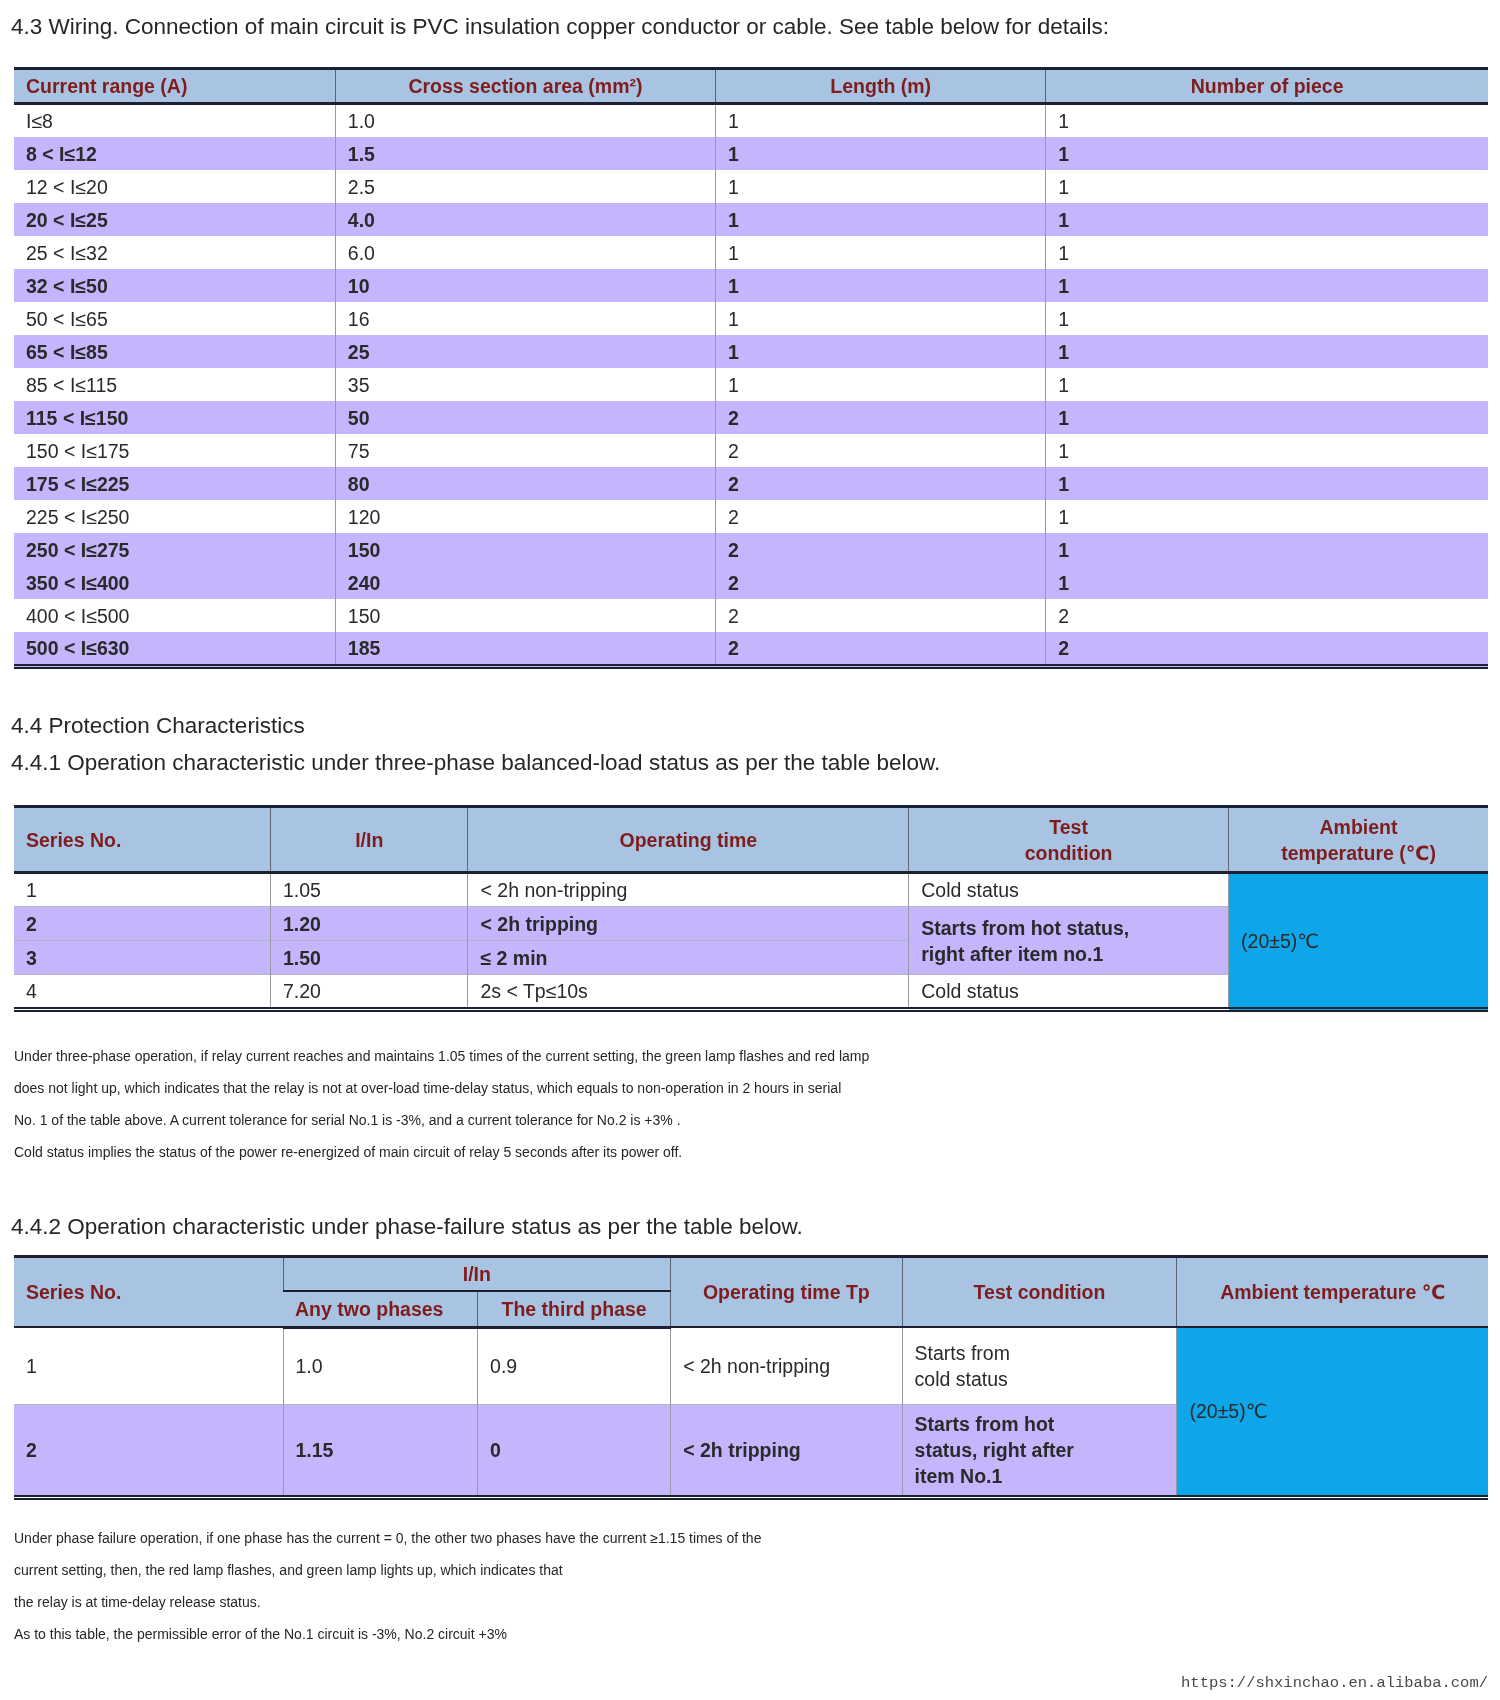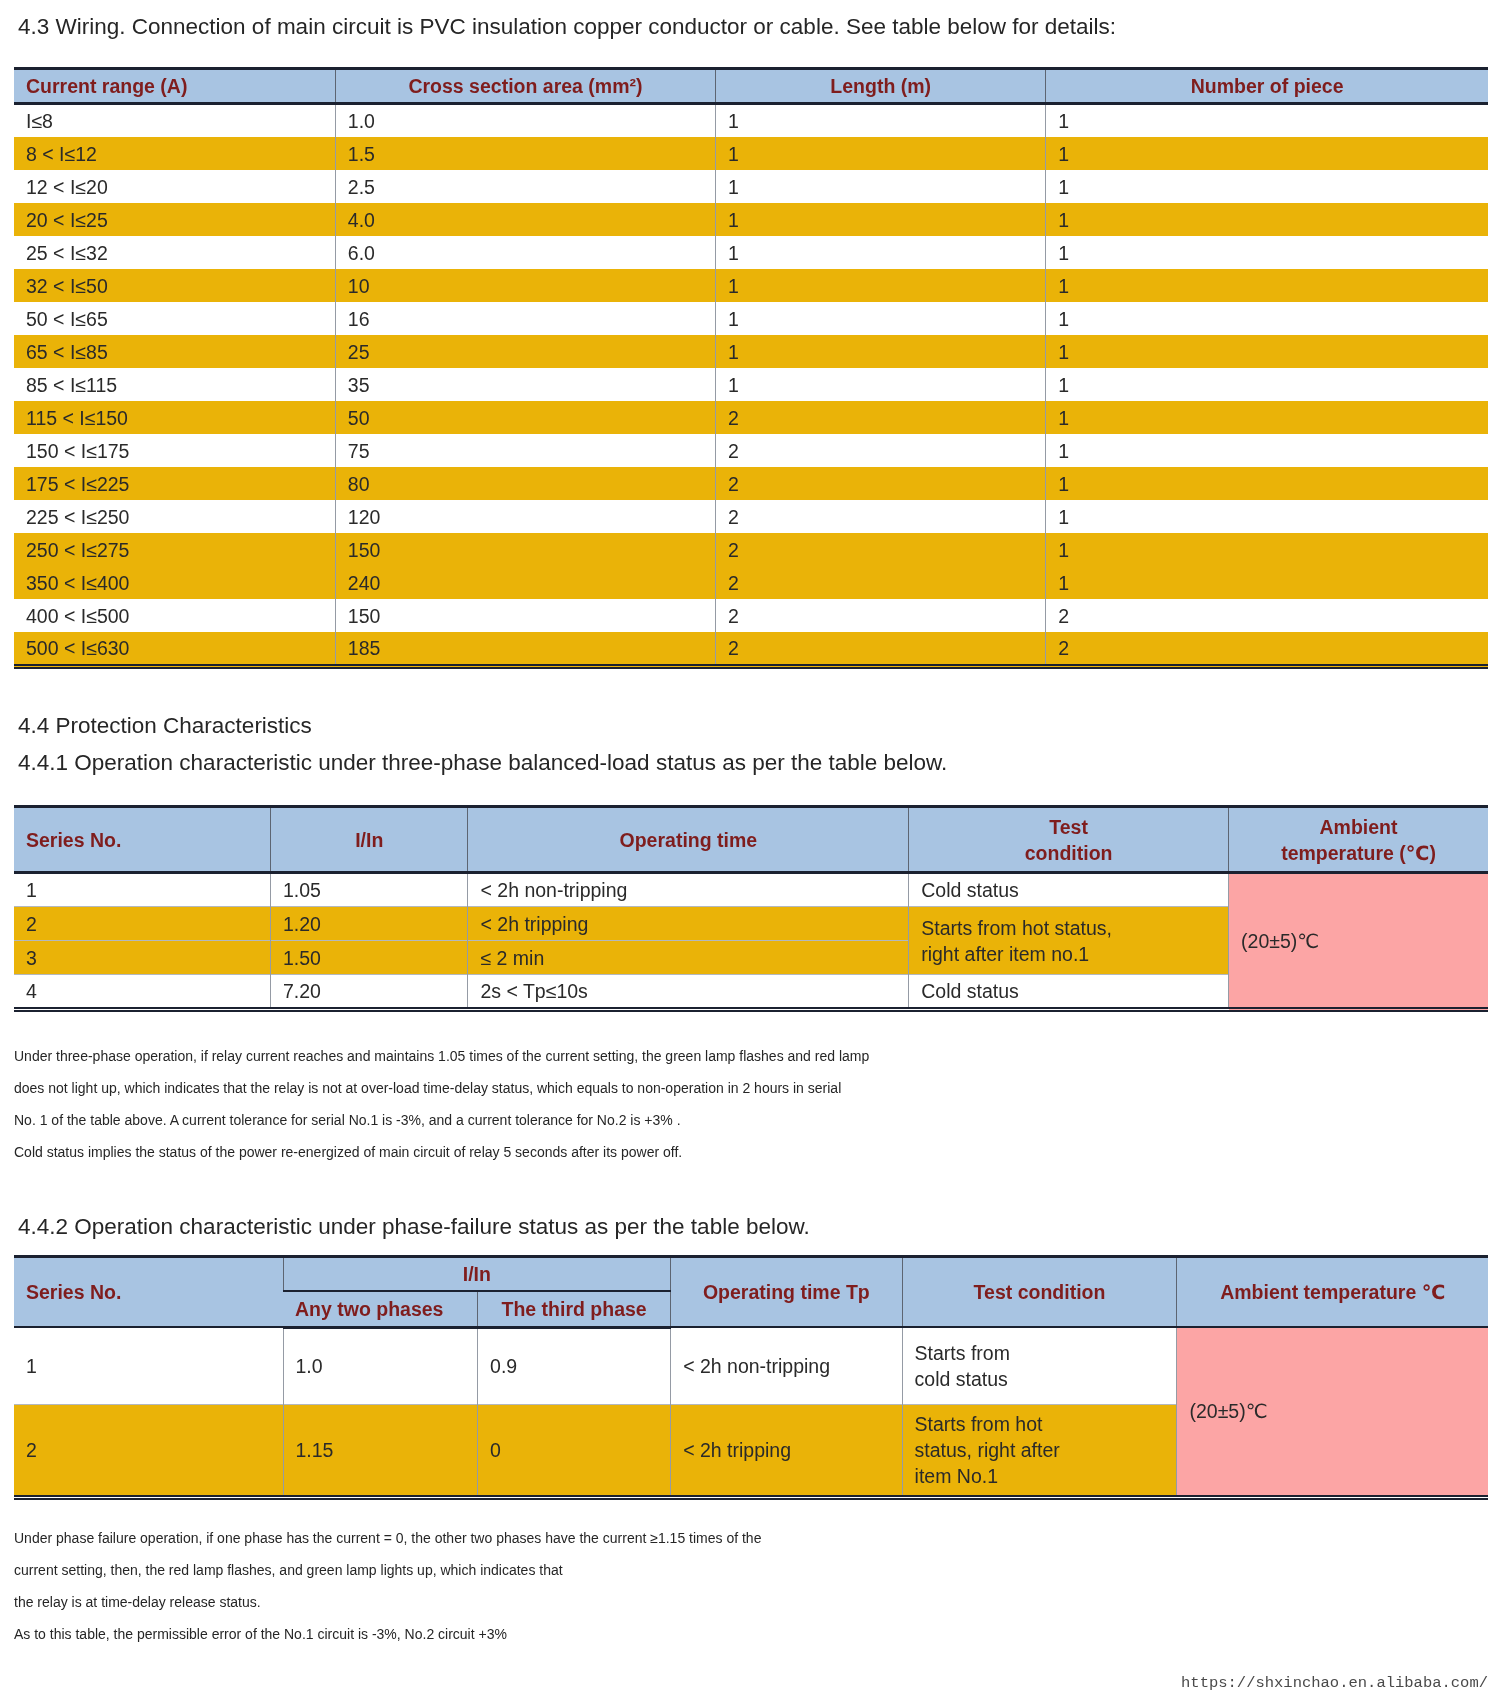--- a/index.html
+++ b/index.html
@@ -5,21 +5,21 @@
   html,body { margin:0; padding:0; }
   body {
     width:1500px; height:1700px;
     background:#ffffff;
     font-family:"Liberation Sans","DejaVu Sans",sans-serif;
     color:#2a2a2a;
     position:relative;
     overflow:hidden;
   }
   .heading {
-    margin:0 12px 0 18px;
+    margin:0 12px 0 11px;
     font-size:22.5px;
     line-height:33px;
     color:#262626;
   }
   #h43 { padding-top:10px; }
   #h44 { margin-top:40px; }
   #h441 { margin-top:4px; }
   #h442 { margin-top:42px; }
 
   .paragraph {
@@ -54,22 +54,22 @@
     line-height:26px;
   }
   .doc-table thead th {
     background:#a8c4e2;
     font-weight:bold;
     color:#7f1d1d;
     border-bottom:3px solid #1b2130;
   }
   .doc-table thead th + th { border-left:1px solid #5d6572;text-align:center; }
   .doc-table tbody td + td { border-left:1px solid #959ba5; }
-  .doc-table tbody tr.zebra td { background:#eab308; }
-  .doc-table tbody td.cell-white { background:#fca5a5; }
+  .doc-table tbody tr.zebra td { background:#c4b5fd;font-weight:bold; }
+  .doc-table tbody td.cell-white { background:#0ea5e9; }
 
   
   #table1 thead tr { height:34px; }
   #table1 tbody tr { height:33px; }
   #table2 thead tr { height:66px; }
   #table2 tbody tr { height:34px; }
   #table2 tbody td { border-top:1px solid #b3b8bf; }
   #table2 tbody tr:first-child td { border-top:none; }
   #table3 thead tr:first-child { height:34px; }
   #table3 thead tr:last-child { height:36px; }

